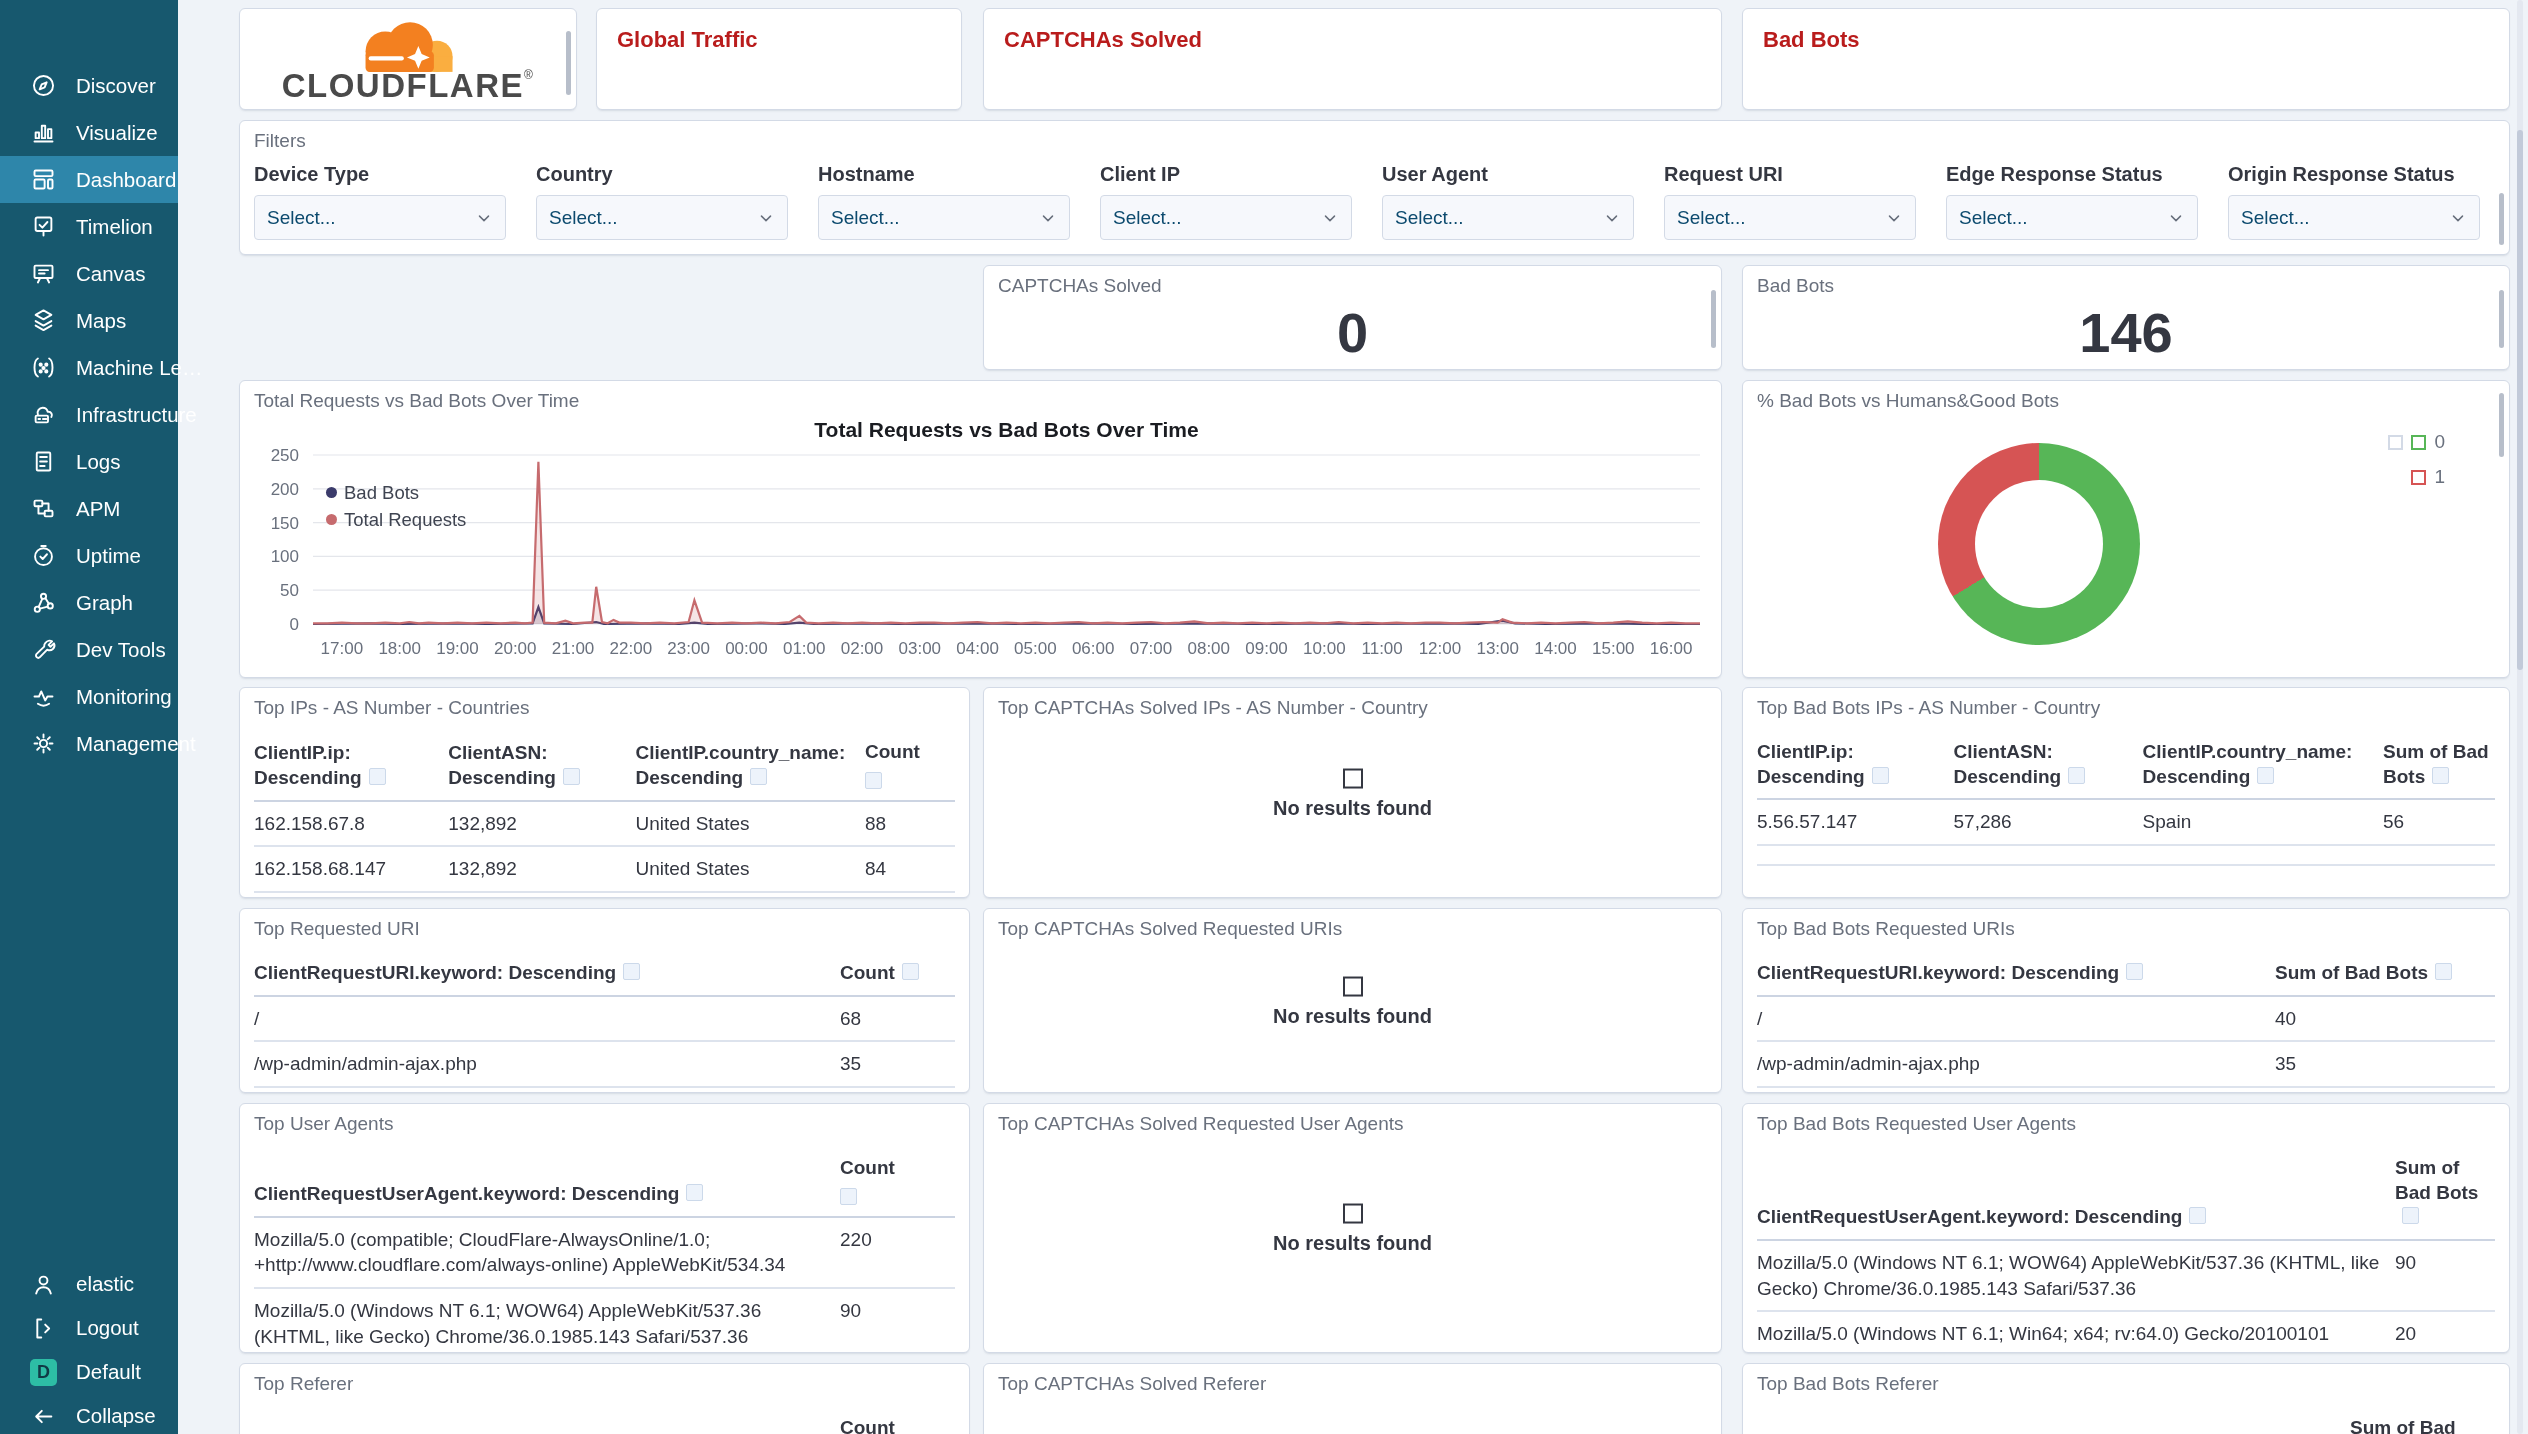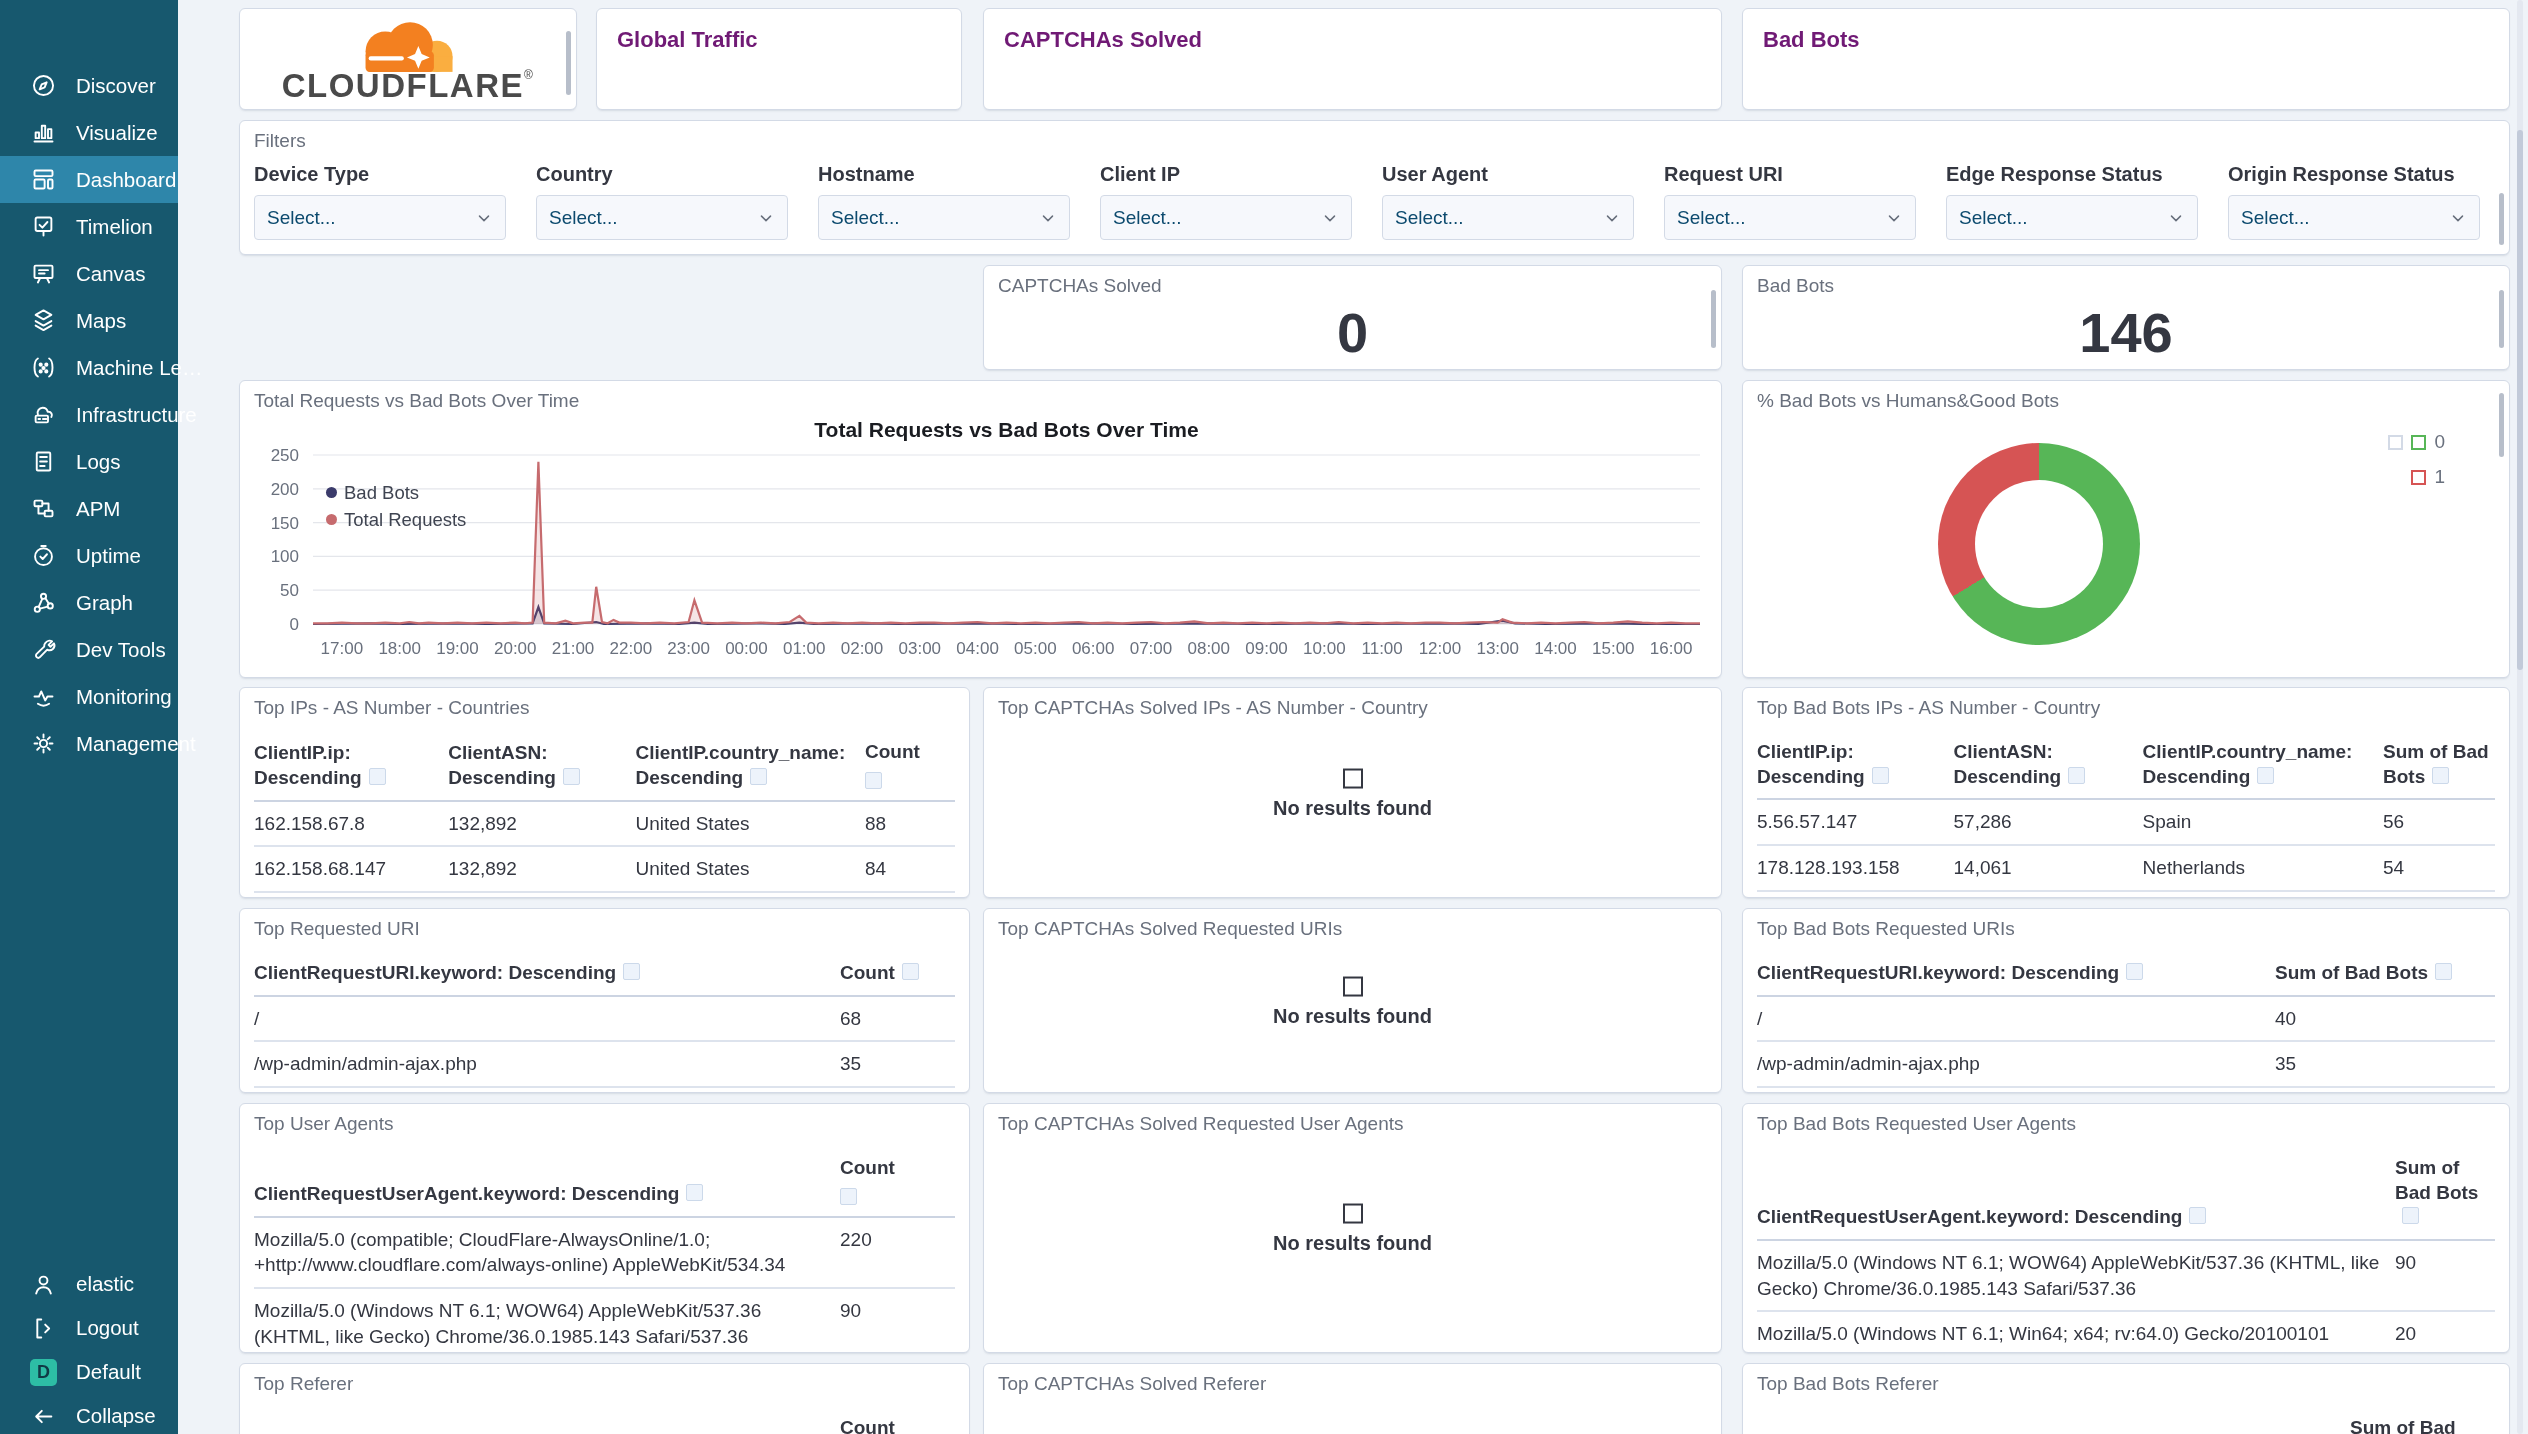--- a/index.html
+++ b/index.html
@@ -12,21 +12,21 @@
   .nav-item .icn{width:27px;height:27px;flex:0 0 auto;}
   .nav-footer{position:absolute;top:1262px;left:0;right:0;}
   .nav-footer .nav-item{height:44px;}
   .space-badge{width:27px;height:27px;border-radius:5px;background:#2dbda5;color:#103a46;font-weight:700;
     display:flex;align-items:center;justify-content:center;font-size:18px;flex:0 0 auto;}
   
   #main{position:absolute;left:178px;top:0;width:2350px;height:1434px;}
   .panel{position:absolute;background:#fff;border:1px solid #d3dae6;border-radius:6px;
     box-shadow:0 2px 2px -1px rgba(152,162,179,.3);overflow:hidden;box-sizing:border-box;}
   .ptitle{position:absolute;top:9px;left:14px;font-size:19px;color:#69707d;white-space:nowrap;z-index:2;}
-  .mdtitle{position:absolute;top:18px;left:20px;font-size:22px;font-weight:700;color:#701a75;}
+  .mdtitle{position:absolute;top:18px;left:20px;font-size:22px;font-weight:700;color:#b91c1c;}
   .scrollhint{position:absolute;width:5px;border-radius:3px;background:#98a2b3;opacity:.7;right:5px;}
   
   .logo-wrap{position:absolute;left:0;top:0;right:0;bottom:0;display:flex;flex-direction:column;align-items:center;justify-content:center;}
   .logo-text{font-size:33px;font-weight:800;letter-spacing:1.5px;color:#4a4a4a;line-height:1;margin-top:-6px;}
   .logo-text .reg{font-size:12px;vertical-align:top;font-weight:400;}
   
   .filters-row{position:absolute;left:14px;top:42px;display:flex;gap:30px;}
   .filter-label{font-size:20px;font-weight:700;color:#343741;margin-bottom:9px;}
   .selectbox{width:252px;height:45px;background:#f6f8fc;border:1px solid #d3dae6;border-radius:4px;
     display:flex;align-items:center;justify-content:space-between;padding:0 12px;box-sizing:border-box;
@@ -444,26 +444,20 @@
             <div>ClientASN: Descending<span class="sortsq"></span></div>
             <div>ClientIP.country_name: Descending<span class="sortsq"></span></div>
             <div>Sum of Bad Bots<span class="sortsq"></span></div>
           </div>
           <div class="trow" style="grid-template-columns:25% 24% 1fr 112px">
             <div>5.56.57.147</div>
             <div>57,286</div>
             <div>Spain</div>
             <div>56</div>
           </div>
-          <div class="trow" style="grid-template-columns:25% 24% 1fr 112px">
-            <div>178.128.193.158</div>
-            <div>14,061</div>
-            <div>Netherlands</div>
-            <div>54</div>
-          </div>
           <div class="trow" style="grid-template-columns:25% 24% 1fr 112px"></div>
         </div>
       </div>
       <div class="panel" style="left: 61px; top: 908px; width: 731px; height: 185px;">
         <div class="ptitle">Top Requested URI</div>
         <div class="tablewrap">
           <div class="thead" style="grid-template-columns:1fr 115px">
             <div>ClientRequestURI.keyword: Descending<span class="sortsq"></span></div>
             <div>Count<span class="sortsq"></span></div>
           </div>

